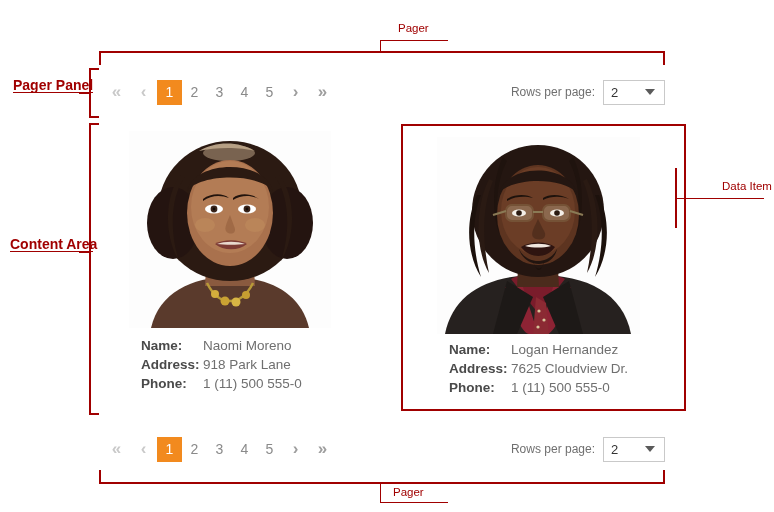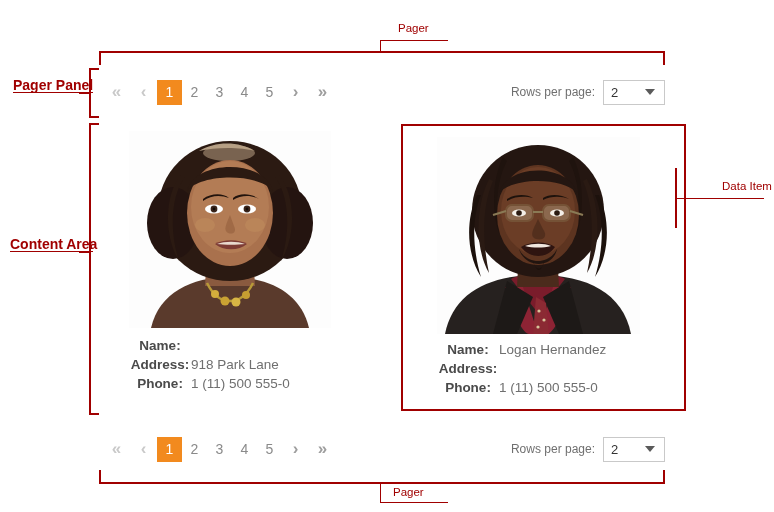--- a/index.html
+++ b/index.html
@@ -3,21 +3,21 @@
 <meta charset="utf-8">
 <style>
   html,body{margin:0;padding:0;}
   body{
     width:774px;height:512px;
     background:#ffffff;
     font-family:"Liberation Sans", sans-serif;
     overflow:hidden;
     position:relative;
   }
-  #root{position:absolute;left:0;top:0;width:774px;height:469px;text-align:center;}
+  #root{position:absolute;left:0;top:0;width:774px;height:469px;}
 
   
   .anno-label{
     position:absolute;
     color:#A00000;
     font-family:"Liberation Sans", sans-serif;
     font-size:14px;
     font-weight:bold;
     white-space:nowrap;
     letter-spacing:0px;
@@ -103,21 +103,21 @@
     position:absolute;
     overflow:hidden;
     background:#ffffff;
   }
   .photo svg{display:block;}
   .fields{
     position:absolute;
     font-size:13.5px;
     line-height:19px;
   }
-  .frow{display:flex;align-items:baseline;}
+  .frow{display:flex;align-items:baseline;margin-left:12px;}
   .fkey{
     font-weight:bold;color:#4a4a4a;
     width:62px;flex:0 0 62px;
     font-size:13.5px;
   }
   .fval{color:#6f6f6f;font-size:13.5px;}
 </style>
 </head>
 <body>
 
@@ -218,20 +218,21 @@
         <circle cx="107" cy="171" r="4.5" fill="#d8b544"></circle>
         <circle cx="117" cy="164" r="4" fill="#c79e31"></circle>
 
         <path d="M52 44 C36 62 34 104 50 130 C40 100 42 64 56 46 Z" fill="#2b1a12"></path>
         <path d="M150 44 C166 62 168 104 152 130 C162 100 160 64 146 46 Z" fill="#2b1a12"></path>
       </svg>
     </div>
     <div class="fields" style="left:17px;top:214px;">
       <div class="frow">
         <span class="fkey">Name:</span>
+        <span class="fval">Naomi Moreno</span>
       </div>
       <div class="frow">
         <span class="fkey">Address:</span>
         <span class="fval">918 Park Lane</span>
       </div>
       <div class="frow">
         <span class="fkey">Phone:</span>
         <span class="fval">1 (11) 500 555-0</span>
       </div>
     </div>
@@ -295,20 +296,21 @@
         <path d="M96 124 C100 136 104 136 107 124 C106 134 98 134 96 124 Z" fill="#1b110c"></path>
       </svg>
     </div>
     <div class="fields" style="left:34px;top:214px;">
       <div class="frow">
         <span class="fkey">Name:</span>
         <span class="fval">Logan Hernandez</span>
       </div>
       <div class="frow">
         <span class="fkey">Address:</span>
+        <span class="fval">7625 Cloudview Dr.</span>
       </div>
       <div class="frow">
         <span class="fkey">Phone:</span>
         <span class="fval">1 (11) 500 555-0</span>
       </div>
     </div>
   </div>
 
   <div class="pager-row" style="top:427px;">
     <div class="pager-nums">

